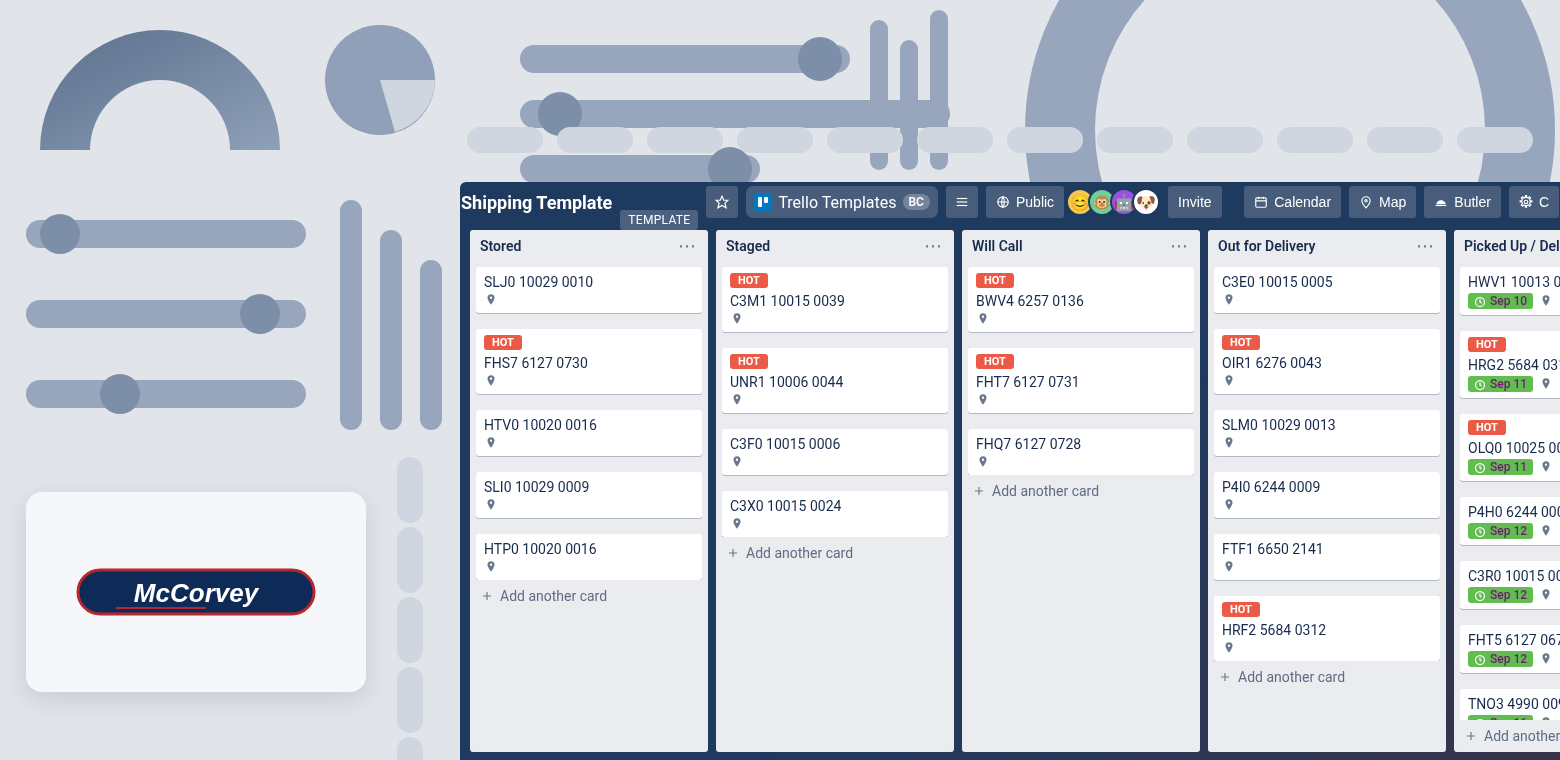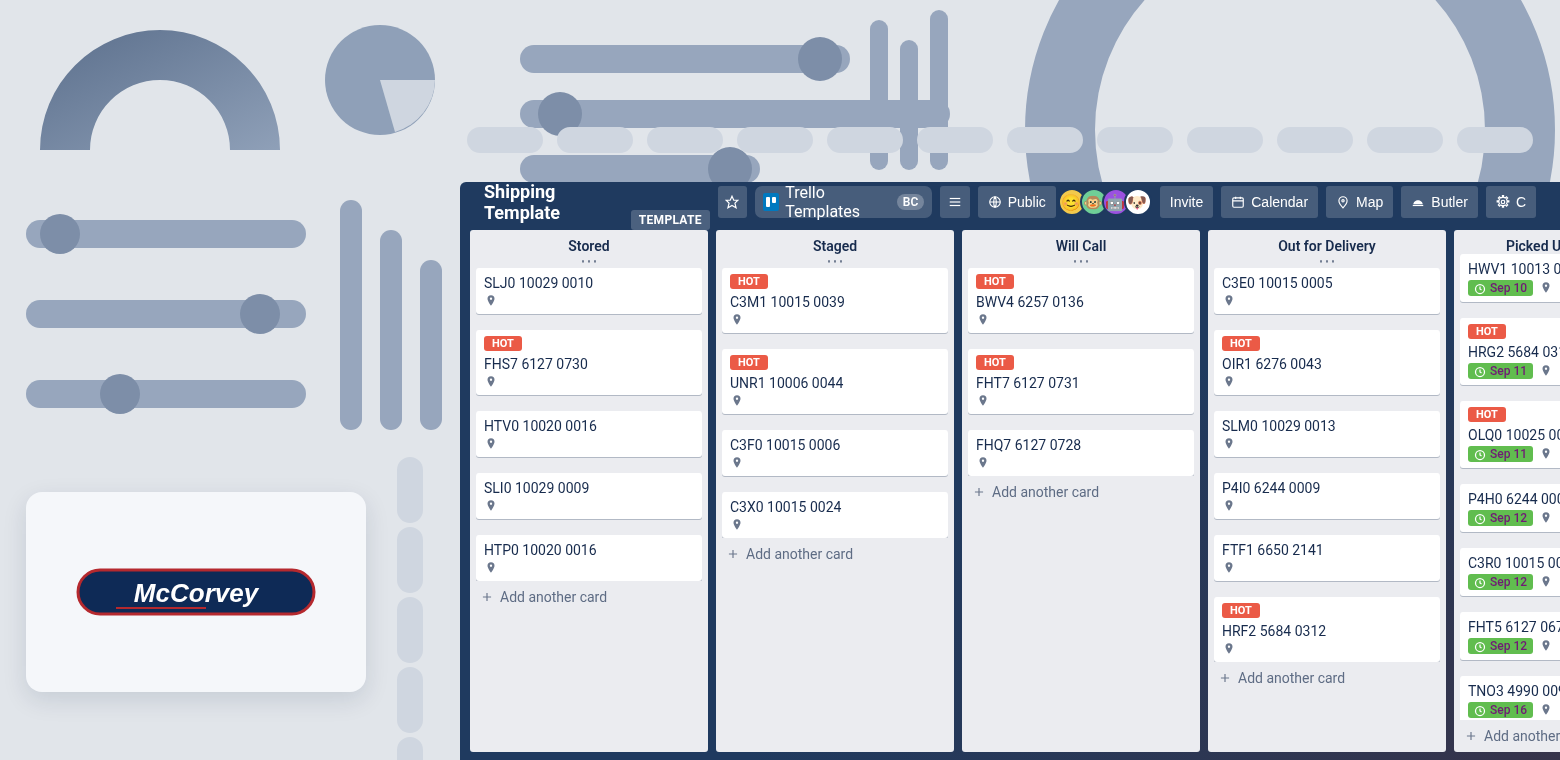--- a/index.html
+++ b/index.html
@@ -6,39 +6,39 @@
 body { font-family: -apple-system, BlinkMacSystemFont, "Segoe UI", Roboto, Helvetica, Arial, sans-serif; width: 1560px; height: 760px; overflow: hidden; background: #e1e5ea; position: relative; }
 
 
 .bg-shapes { position: absolute; inset: 0; overflow: hidden; }
 .bg-shapes svg { position: absolute; }
 
 
 .board-wrap { position: absolute; left: 460px; top: 182px; right: 0; bottom: 0; background: #1f3a5f; border-top-left-radius: 6px; overflow: hidden; }
 .board-bg-accent { position: absolute; right: -200px; bottom: -30px; width: 1200px; height: 600px; background: radial-gradient(ellipse at 100% 100%, #5a2a2a 0%, rgba(90,42,42,0) 60%); opacity: 0.5; pointer-events: none; }
 
-.board-header { height: 40px; display: flex; align-items: center; padding: 0 24px; gap: 8px; color: #fff; position: relative; z-index: 2; }
+.board-header { height: 40px; display: flex; align-items: center; padding: 0 1px; gap: 8px; color: #fff; position: relative; z-index: 2; }
 .board-header .left, .board-header .right { display: flex; align-items: center; gap: 8px; }
 .board-header .right { margin-left: auto; }
 .board-title { font-size: 18px; font-weight: 700; color: #fff; }
 .hbtn { background: rgba(255,255,255,0.18); border: none; color: #fff; font-size: 14px; border-radius: 3px; height: 32px; padding: 0 10px; display: inline-flex; align-items: center; gap: 6px; cursor: pointer; }
 .hbtn.icon-only { width: 32px; padding: 0; justify-content: center; }
-.template-badge { background: rgba(255,255,255,0.2); border-radius: 3px; font-size: 12px; font-weight: 700; padding: 3px 8px; color: #fff; letter-spacing: 0.3px; margin-top: 36px; }
+.template-badge { background: rgba(255,255,255,0.2); border-radius: 3px; font-size: 12px; font-weight: 400; padding: 3px 8px; color: #fff; letter-spacing: 0.3px; margin-top: 36px; }
 .team-pill { display: inline-flex; align-items: center; gap: 6px; background: rgba(255,255,255,0.18); border-radius: 7px; height: 32px; padding: 0 8px; }
 .team-pill .logo { width: 18px; height: 18px; background: #0079bf; border-radius: 2px; display: inline-flex; align-items: center; justify-content: center; }
 .team-pill .logo svg { width: 12px; height: 12px; }
 .team-pill .initials { background: rgba(255,255,255,0.25); border-radius: 10px; padding: 1px 6px; font-size: 12px; font-weight: 600; }
 .avatars { display: flex; }
 .avatar { width: 28px; height: 28px; border-radius: 50%; border: 2px solid #1f3a5f; margin-left: -6px; display: flex; align-items: center; justify-content: center; font-size: 16px; }
 .avatar:nth-child(1){ background:#f2c94c; } .avatar:nth-child(2){ background:#6fcf97; } .avatar:nth-child(3){ background:#9b51e0; } .avatar:nth-child(4){ background:#fff; }
 
 
 .lists { position: relative; display: flex; gap: 8px; padding: 8px 10px; overflow: hidden; z-index: 1; height: calc(100% - 40px); }
 .list { width: 238px; flex: 0 0 238px; background: #ebecf0; border-radius: 3px; display: flex; flex-direction: column; max-height: 100%; }
-.list-header { display: flex; align-items: center; justify-content: space-between; padding: 8px 10px 0 10px; flex-direction: column; }
+.list-header { display: flex; align-items: center; justify-content: space-between; padding: 8px 10px 13px 10px; }
 .list-title { font-size: 14px; font-weight: 600; color: #172b4d; }
 .list-menu { color: #6b778c; font-size: 18px; line-height: 10px; cursor: pointer; padding: 2px; }
 .cards { padding: 0 6px; display: flex; flex-direction: column; gap: 16px; overflow: hidden; }
 .card { background: #fff; border-radius: 3px; box-shadow: 0 1px 0 rgba(9,30,66,0.25); padding: 6px 8px 6px 8px; cursor: pointer; }
 .card-title { font-size: 14px; color: #172b4d; line-height: 18px; margin-bottom: 2px; }
 .labels { display: flex; gap: 4px; margin-bottom: 4px; }
 .label-hot { background: #eb5a46; color: #fff; font-size: 11px; font-weight: 700; padding: 1px 8px; border-radius: 3px; }
 .badges { display: flex; align-items: center; gap: 6px; }
 .date-badge { background: #61bd4f; color: #701a75; font-size: 12px; font-weight: 500; padding: 1px 6px; border-radius: 3px; display: inline-flex; align-items: flex-end; gap: 4px; }
 .loc-icon { color: #6b778c; display: inline-flex; }

